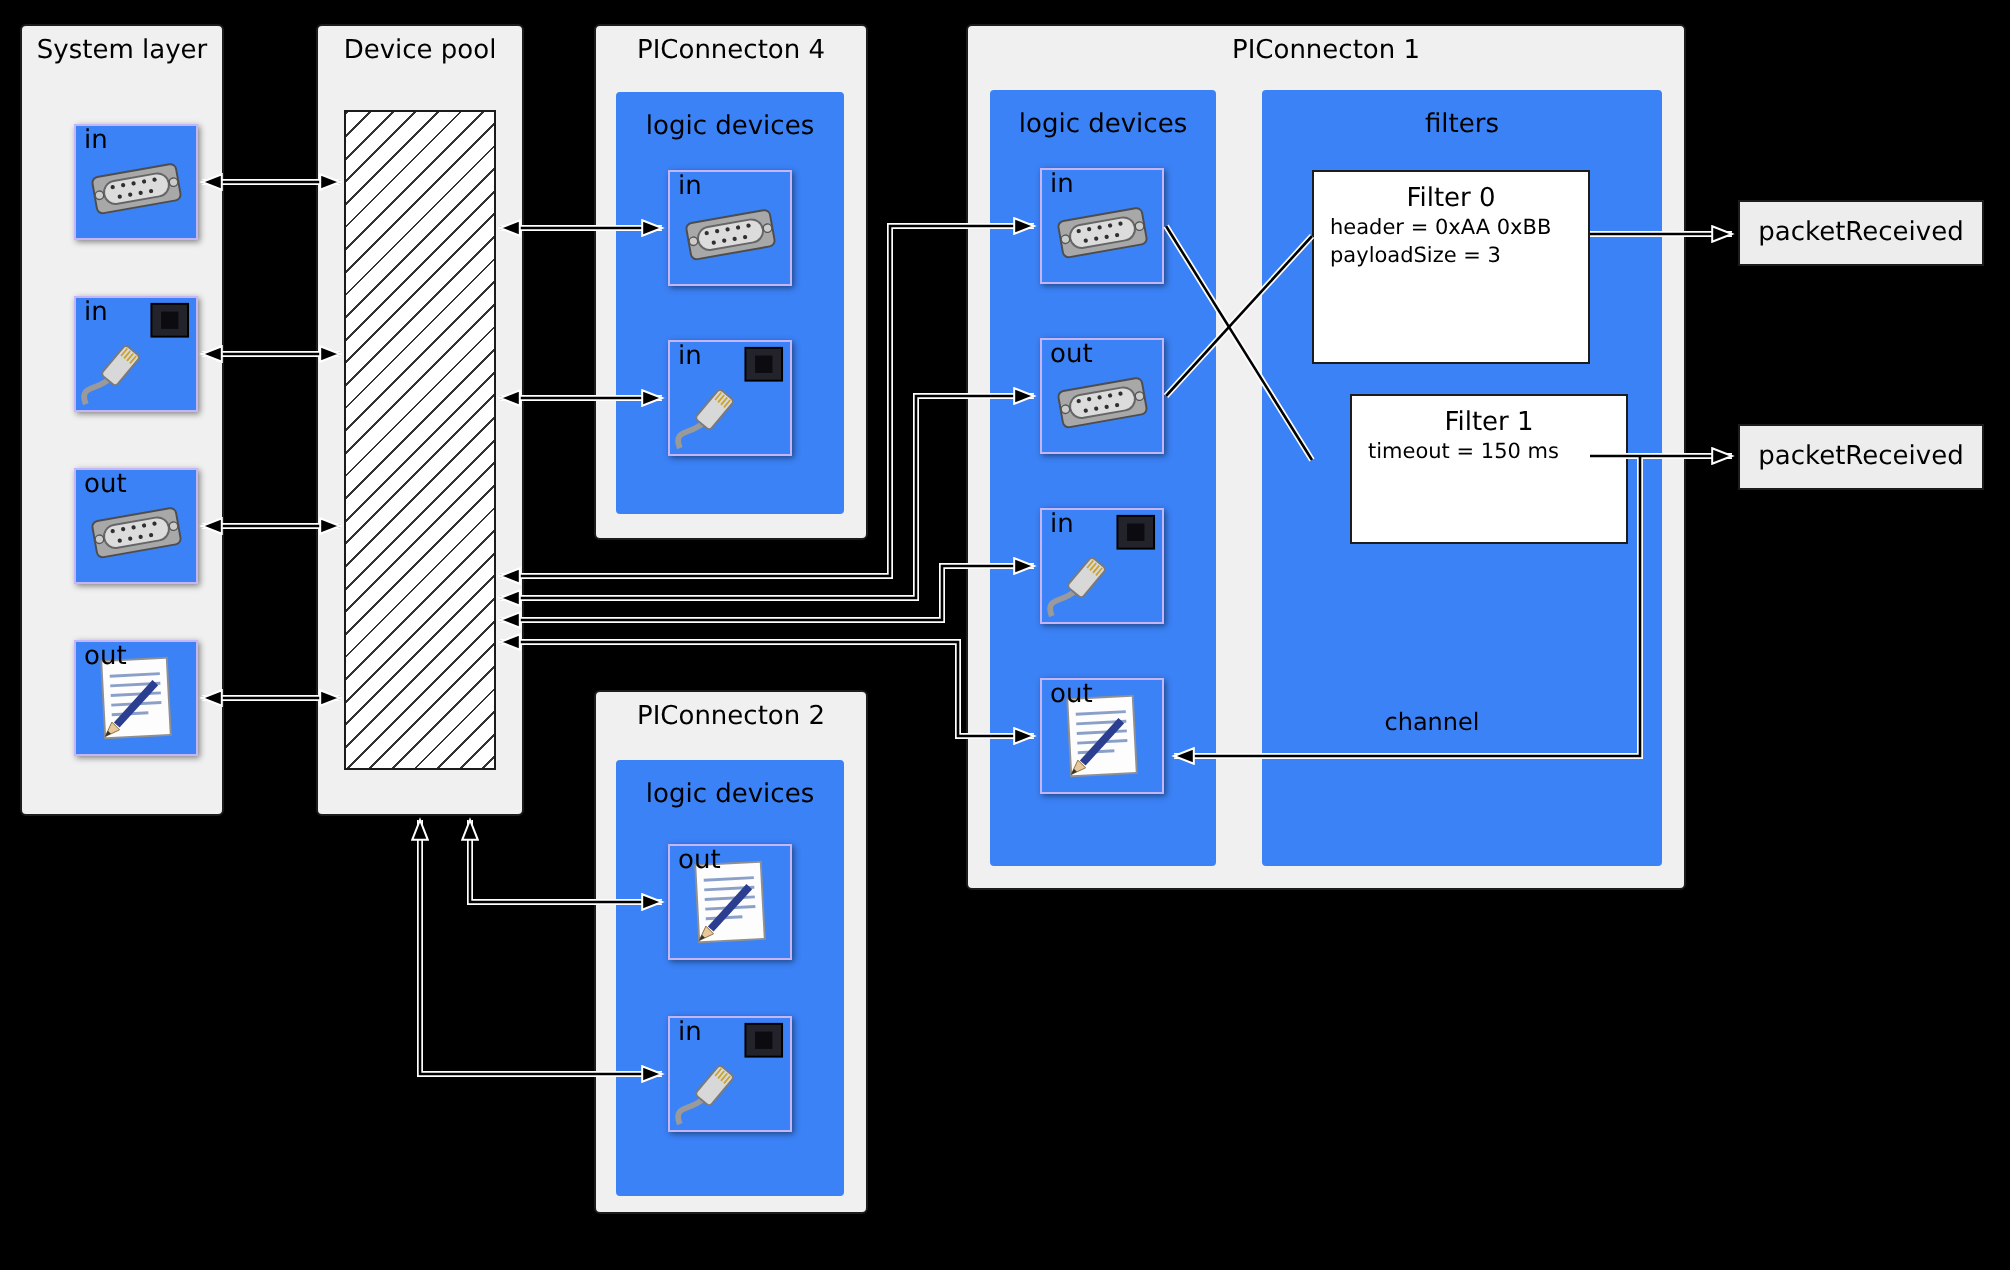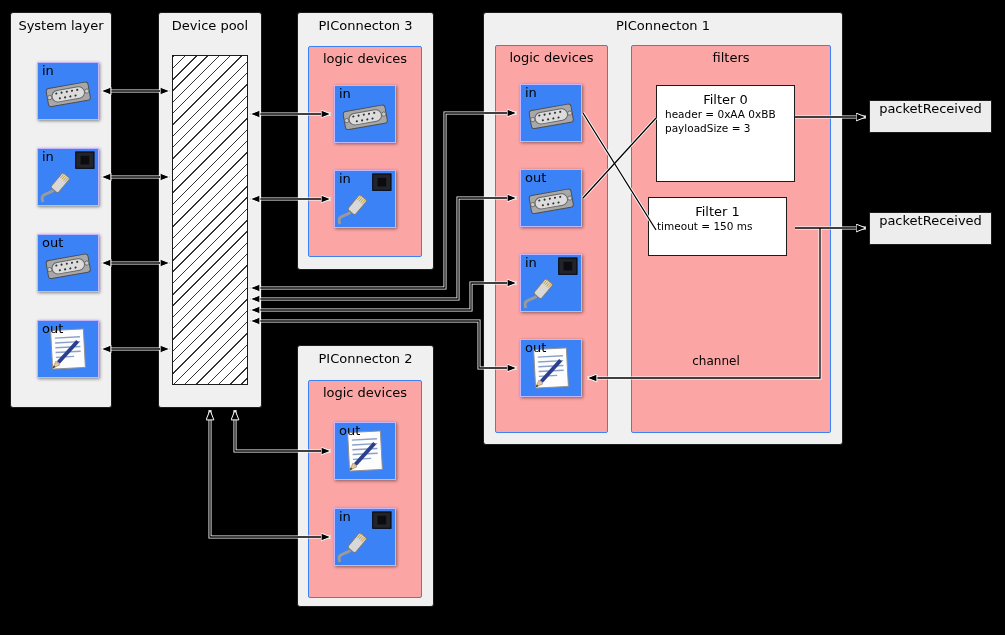--- a/index.html
+++ b/index.html
@@ -1,34 +1,34 @@
 <!DOCTYPE html>
 <html><head>
 <meta charset="utf-8">
 <style>
   *{margin:0;padding:0;box-sizing:border-box}
   html,body{background:#000}
   body{width:1005px;height:635px;position:relative;overflow:hidden;
        font-family:"DejaVu Sans","Liberation Sans",sans-serif;color:#000}
   .box{position:absolute;background:#f0f0f0;border:1px solid #1c1c1c;border-radius:3px}
   .box-title{text-align:center;font-size:13px;padding-top:5px;white-space:nowrap}
-  .group{position:absolute;background:#fca5a5;border:1px solid #3b82f6;border-radius:2px}
+  .group{position:absolute;background:#3b82f6;border:6px solid #3b82f6;border-radius:2px}
   .group-title{text-align:center;font-size:13px;padding-top:4px;white-space:nowrap}
   .hatch{position:absolute;border:1px solid #1c1c1c;background:#fff;
          background-image:repeating-linear-gradient(135deg,rgba(0,0,0,.8) 0px,rgba(0,0,0,.8) 1px,transparent 1px,transparent 8px)}
   .device{position:absolute;width:62px;height:58px;background:#3b82f6;border:1px solid #c4b5fd;
           box-shadow:1px 1px 3px rgba(0,0,0,.45)}
   .dev-label{position:absolute;top:0;left:4px;font-size:13px}
   .dev-icon{position:absolute;left:1px;top:1px;width:58px;height:54px}
   .filterbox{position:absolute;background:#fff;border:1px solid #1c1c1c}
   .filter-title{text-align:center;font-size:13px;padding-top:6px}
   .filter-props{margin-top:0}
   .filter-prop{font-size:10.5px;line-height:14px;padding-left:8px;white-space:nowrap}
   .event{position:absolute;width:123px;height:33px;background:#ededed;border:1px solid #1c1c1c;
-         display:flex;align-items:flex-start;justify-content:center;font-size:13px}
+         display:flex;align-items:center;justify-content:center;font-size:13px}
   .free-label{position:absolute;font-size:12px;text-align:center}
   svg.wires{position:absolute;left:0;top:0;width:1005px;height:635px;pointer-events:none}
   .wire-casing{fill:none;stroke:#fff;stroke-width:3px}
   .wire{fill:none;stroke:#000;stroke-width:1.3px}
 </style>
 </head>
 <body>
 
 <svg width="0" height="0" style="position:absolute">
   <defs>
@@ -104,21 +104,21 @@
     </svg>
   <span class="dev-label">out</span>
 </div>
 
 <div class="box" style="left:158px;top:12px;width:104px;height:396px">
   <div class="box-title">Device pool</div>
 </div>
 <div class="hatch" style="left:172px;top:55px;width:76px;height:330px"></div>
 
 <div class="box" style="left:297px;top:12px;width:137px;height:258px">
-  <div class="box-title">PIConnecton 3</div>
+  <div class="box-title">PIConnecton 4</div>
 </div>
 <div class="group" style="left:308px;top:46px;width:114px;height:211px">
   <div class="group-title">logic devices</div>
 </div>
 <div class="device" style="left:334px;top:85px">
   <svg class="dev-icon">
       <use href="#ic-serial"></use>
     </svg>
   <span class="dev-label">in</span>
 </div>
@@ -183,21 +183,21 @@
   <span class="dev-label">out</span>
 </div>
 
 <div class="filterbox" style="left:656px;top:85px;width:139px;height:97px">
   <div class="filter-title">Filter 0</div>
   <div class="filter-props">
     <div class="filter-prop">header = 0xAA 0xBB</div>
     <div class="filter-prop">payloadSize = 3</div>
   </div>
 </div>
-<div class="filterbox" style="left:648px;top:197px;width:139px;height:59px">
+<div class="filterbox" style="left:675px;top:197px;width:139px;height:75px">
   <div class="filter-title">Filter 1</div>
   <div class="filter-props">
     <div class="filter-prop">timeout = 150 ms</div>
   </div>
 </div>
 <div class="free-label" style="left:631px;top:354px;width:170px">channel</div>
 
 <div class="event" style="left:869px;top:100px">
   <span>packetReceived</span>
 </div>

